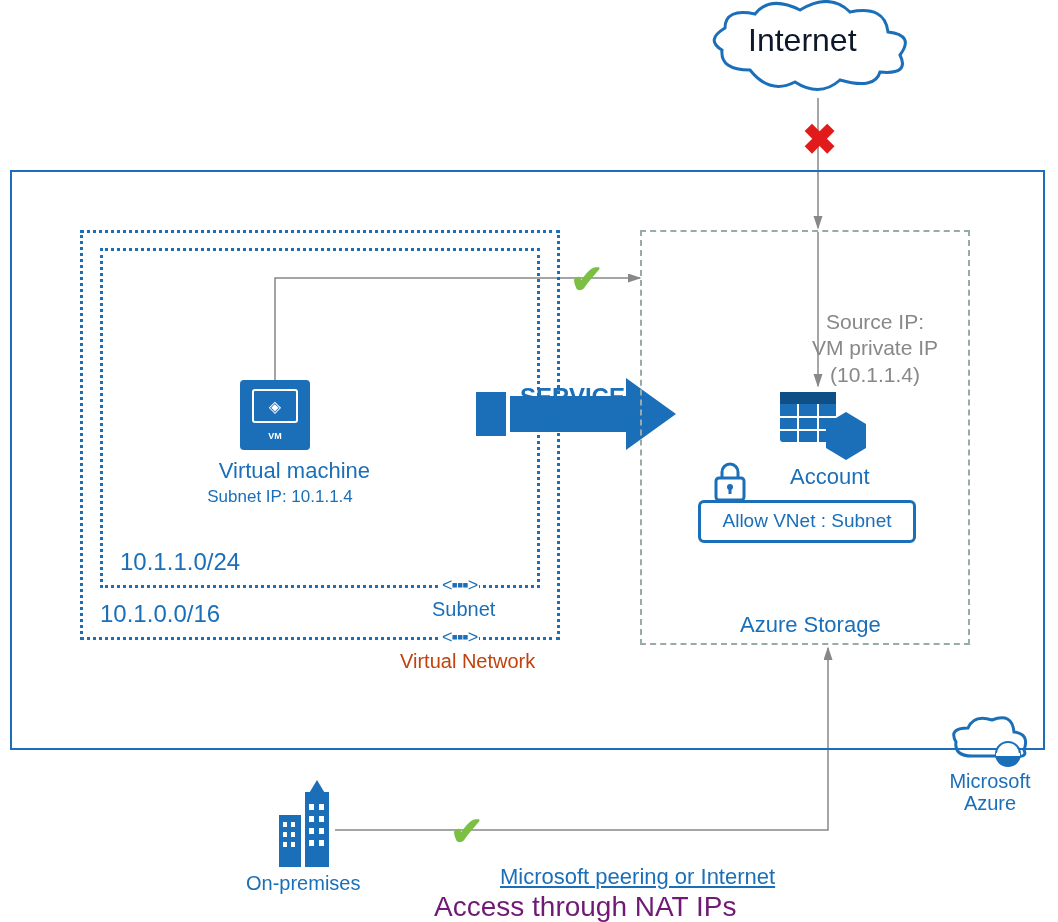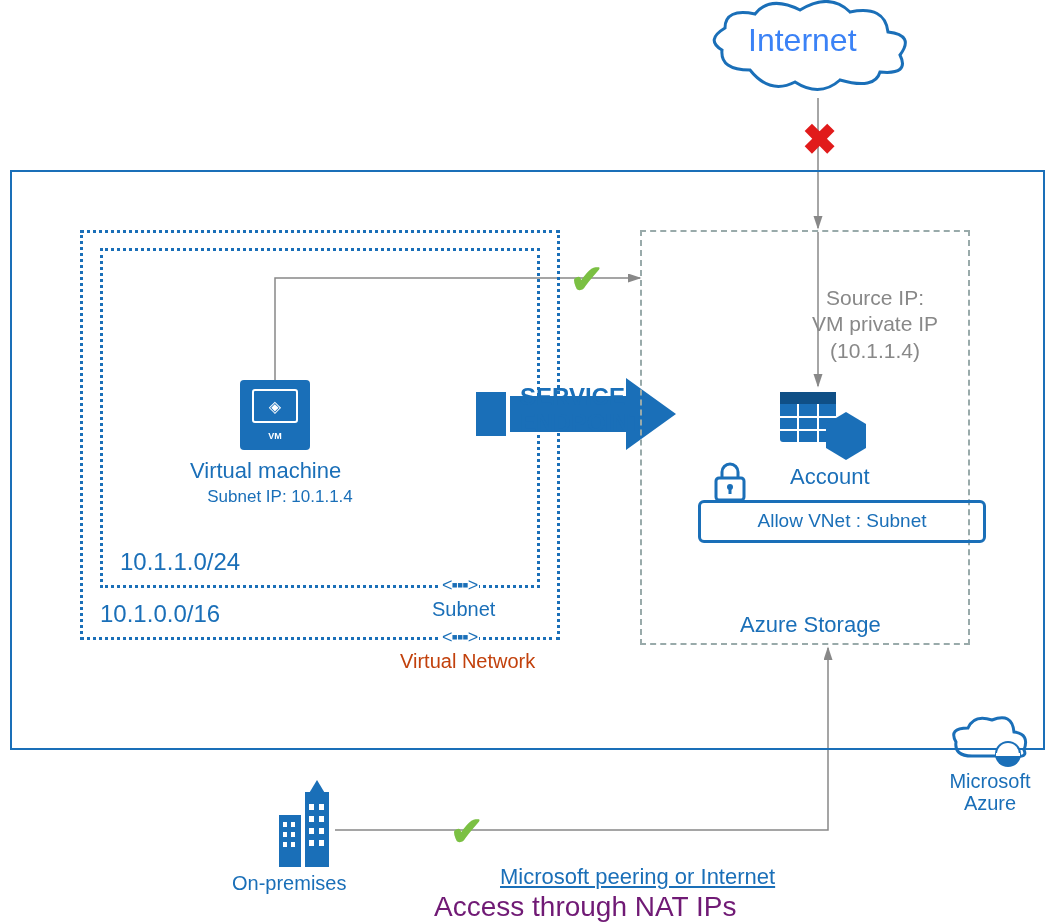--- a/index.html
+++ b/index.html
@@ -18,21 +18,21 @@
     top: 0px;
     left: 700px;
     width: 220px;
     height: 100px;
   }
   .internet-label {
     position: absolute;
     top: 22px;
     left: 748px;
     font-size: 32px;
-    color: #3b82f6;
+    color: #0f172a;
   }
 
   
   .deny-cross {
     position: absolute;
     top: 115px;
     left: 802px;
     font-size: 42px;
     color: #e11b1b;
     font-weight: bold;
@@ -111,21 +111,21 @@
     font-size: 9px;
     margin-top: 8px;
     font-weight: bold;
   }
   .vm-label {
     position: absolute;
     top: 458px;
     left: 190px;
     font-size: 22px;
     color: #1a6fb8;
-    text-align: left;
+    text-align: right;
     width: 180px;
   }
   .vm-ip {
     position: absolute;
     top: 487px;
     left: 190px;
     font-size: 17px;
     color: #1a6fb8;
     text-align: center;
     width: 180px;
@@ -176,21 +176,21 @@
     position: absolute;
     top: 612px;
     left: 740px;
     font-size: 22px;
     color: #1a6fb8;
   }
 
   
   .source-ip {
     position: absolute;
-    top: 285px;
+    top: 309px;
     left: 785px;
     width: 180px;
     text-align: center;
     font-size: 21px;
     color: #888;
     line-height: 1.25;
   }
 
   
   .storage-icon {
@@ -216,21 +216,21 @@
     width: 36px;
     height: 44px;
     color: #1a6fb8;
   }
 
   
   .rules-box {
     position: absolute;
     top: 500px;
     left: 698px;
-    width: 288px;
+    width: 218px;
     padding: 6px 8px;
     border: 3px solid #1a6fb8;
     border-radius: 6px;
     font-size: 19px;
     color: #1a6fb8;
     text-align: center;
     line-height: 1.3;
   }
 
   
@@ -274,21 +274,21 @@
   .onprem-icon {
     position: absolute;
     top: 780px;
     left: 275px;
     width: 60px;
     height: 90px;
   }
   .onprem-label {
     position: absolute;
     top: 872px;
-    left: 232px;
+    left: 246px;
     font-size: 20px;
     color: #1a6fb8;
   }
 
   
   .onprem-text1 {
     position: absolute;
     top: 864px;
     left: 500px;
     font-size: 22px;

